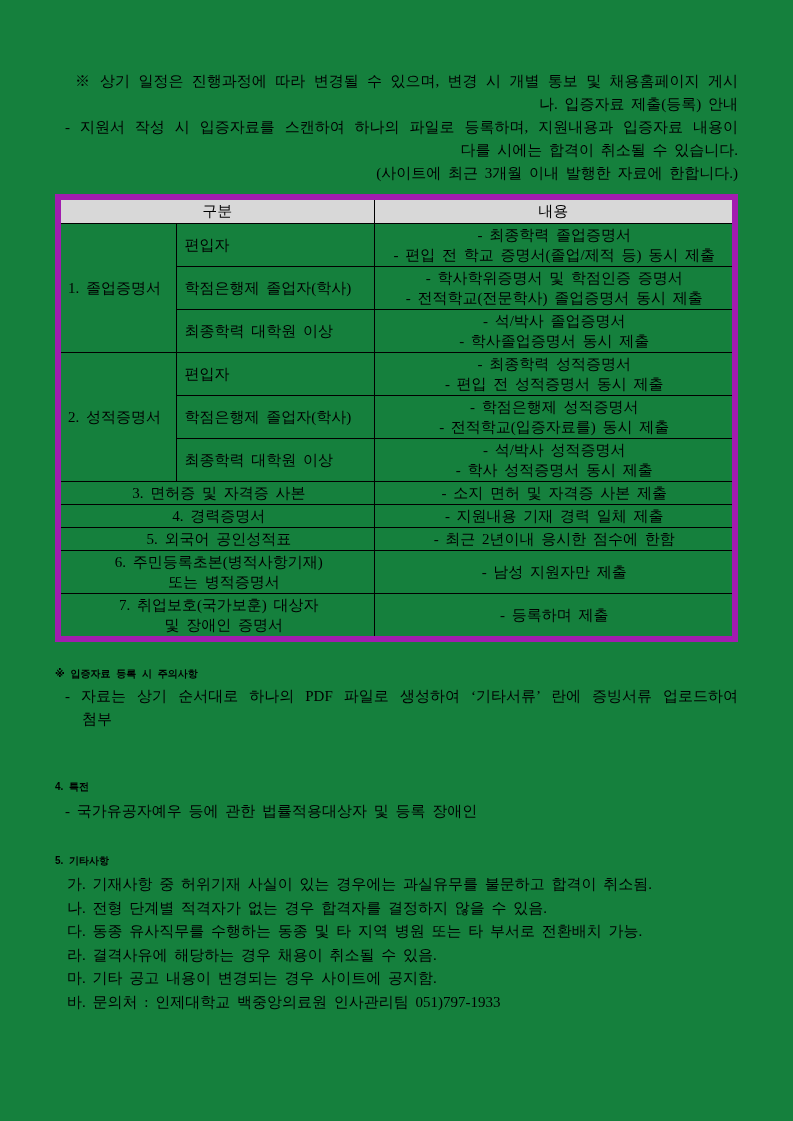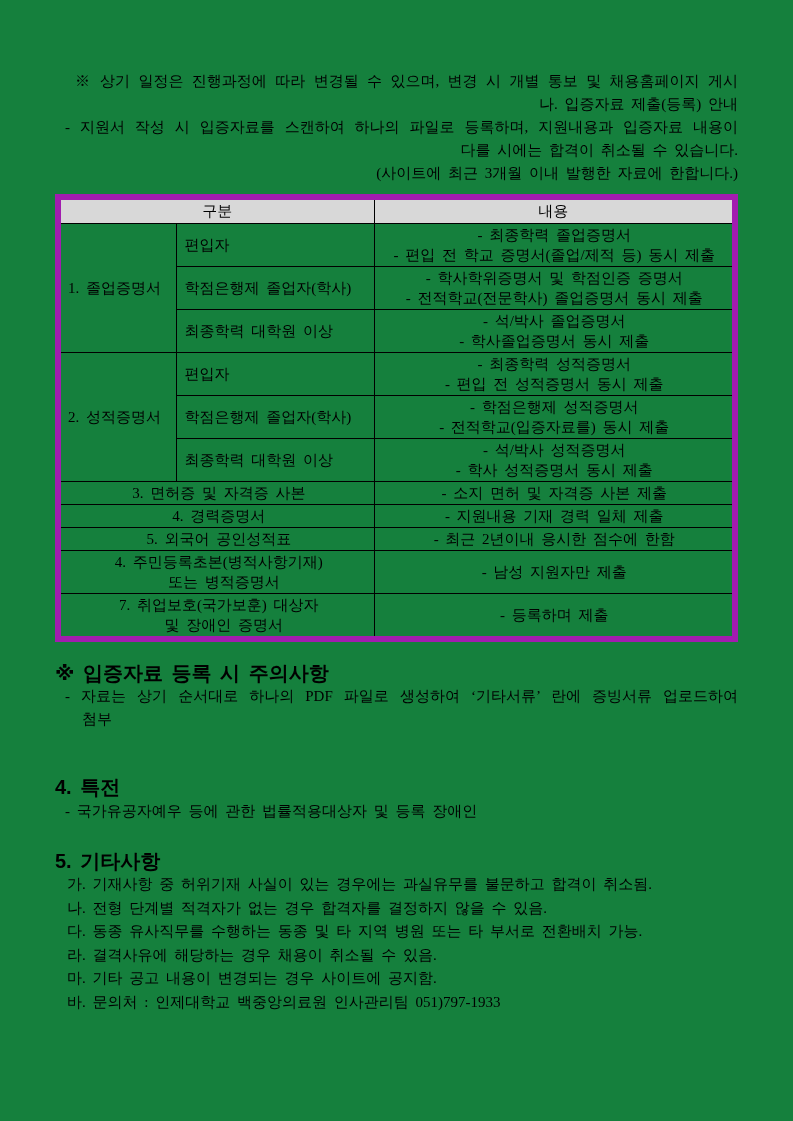--- a/index.html
+++ b/index.html
@@ -52,21 +52,21 @@
   tr.tall td div   { line-height: 20px; }
   tr.tall td.cont  { height: 42px; }
   tr.short td      { height: 22px; }
   tr.short td div  { line-height: 20px; }
   .lbl2 { padding-left: 10px; }
 
   
   .h-bold {
     font-family: "Liberation Sans", "DejaVu Sans", sans-serif;
     font-weight: bold;
-    font-size: 20px;
+    font-size: 10px;
   }
   .upload-note { margin-top: 20px; }
   .upload-note p { margin: 0; }
   .sec4 { margin-top: 44px; }
   .sec5 { margin-top: 26px; }
   .sec4 p, .sec5 p { margin: 0; line-height: 24px; }
   .sec5 .item { padding-left: 12px; line-height: 23.5px; }
 </style>
 </head>
 <body>
@@ -160,21 +160,21 @@
       <tr class="short">
         <td class="cat" colspan="2">
           <div>5. 외국어 공인성적표</div>
         </td>
         <td class="cont">
           <div>- 최근 2년이내 응시한 점수에 한함</div>
         </td>
       </tr>
       <tr class="tall">
         <td class="cat" colspan="2">
-          <div>4. 주민등록초본(병적사항기재)</div>
+          <div>6. 주민등록초본(병적사항기재)</div>
           <div class="lbl2">또는 병적증명서</div>
         </td>
         <td class="cont">
           <div>- 남성 지원자만 제출</div>
         </td>
       </tr>
       <tr class="tall">
         <td class="cat" colspan="2">
           <div>7. 취업보호(국가보훈) 대상자</div>
           <div class="lbl2">및 장애인 증명서</div>

